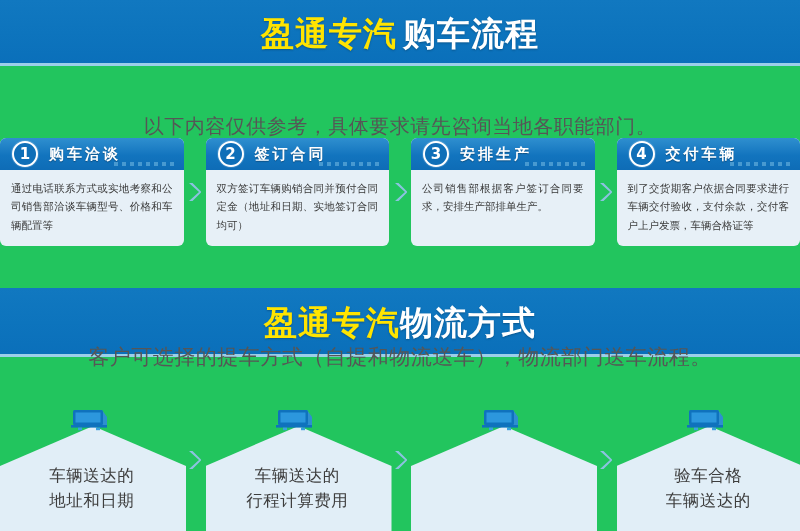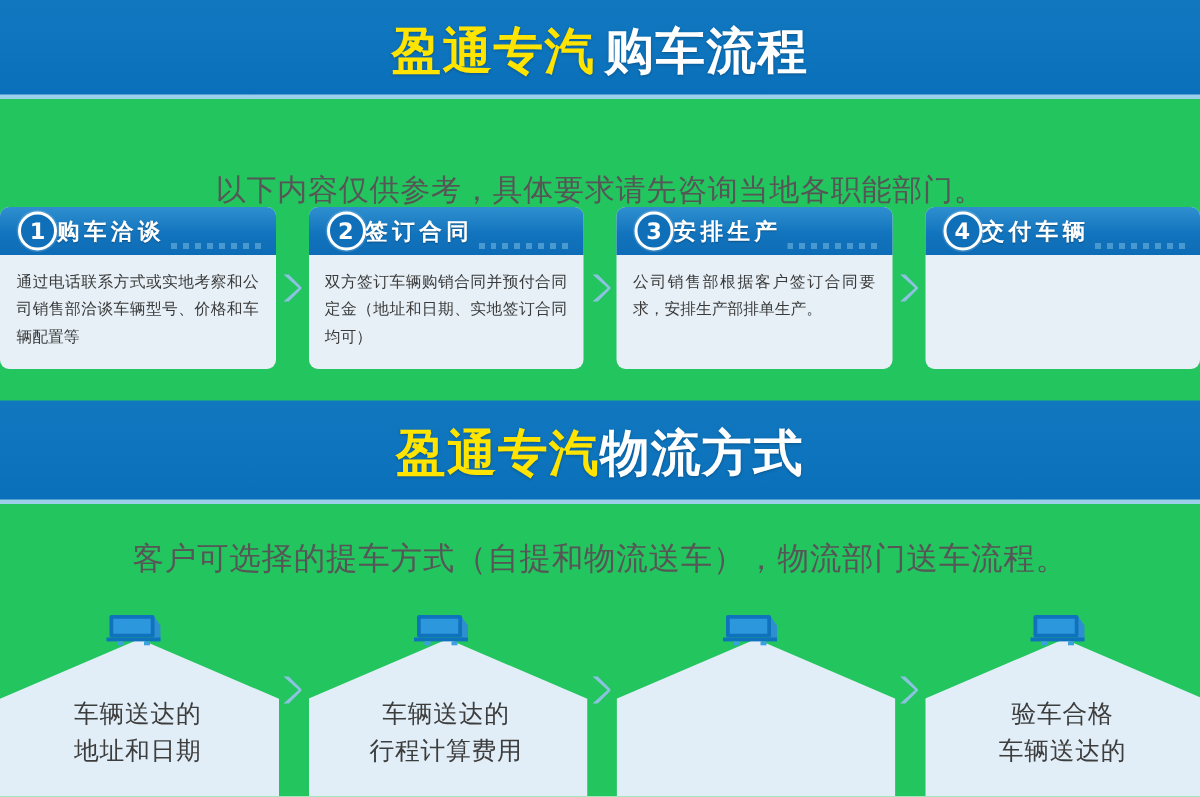--- a/index.html
+++ b/index.html
@@ -15,38 +15,38 @@
   .banner{
     position:absolute; left:0; width:800px;
     background:linear-gradient(180deg,#1178c0 0%,#0d74bd 50%,#0a6fba 100%);
     display:flex; align-items:center; justify-content:center;
   }
   .banner::after{
     content:""; position:absolute; left:0; bottom:0; width:100%; height:3px;
     background:#9ccfe9;
   }
   .banner-1{ top:0; height:66px; }
-  .banner-2{ top:267px; height:69px; }
+  .banner-2{ top:288px; height:69px; }
 
   .banner-title{
     font-size:33px; font-weight:bold; letter-spacing:1px;
     line-height:1; white-space:nowrap;
     text-shadow:0 1px 2px rgba(0,0,0,.25);
   }
   .bt-yellow{ color:#ffe400; }
   .bt-white{ color:#ffffff; }
   .bt-gap{ display:inline-block; width:6px; }
 
   
   .subtitle{
     position:absolute; left:0; width:800px; text-align:center;
     color:#565656; font-size:20px; letter-spacing:.5px; white-space:nowrap;
   }
   .subtitle-1{ top:83px;margin-top:30px; }
-  .subtitle-2{ top:358px; font-size:21px; }
+  .subtitle-2{ top:343px; font-size:21px; }
 
   
   .steps{
     position:absolute; top:138px; left:0; width:800px; height:108px;
     display:flex; align-items:flex-start;
   }
   .step{
     position:relative; width:186px; height:108px;
     background:#e7f0f7;
     border-radius:6px;
@@ -65,21 +65,21 @@
   }
   .step-num{
     width:26px; height:26px; margin-left:12px; flex:0 0 auto;
     border:2px solid #ffffff; border-radius:50%;
     background:#0f6fb8;
     color:#ffffff; font-size:15px; font-weight:bold;
     display:flex; align-items:center; justify-content:center;
     box-shadow:0 0 0 1px rgba(255,255,255,.15);
   }
   .step-title{
-    color:#ffffff; font-size:15px; font-weight:bold;
+    margin-left:11px; color:#ffffff; font-size:15px; font-weight:bold;
     letter-spacing:3px; white-space:nowrap;
     text-shadow:0 1px 1px rgba(0,0,0,.3);
   }
   .step-body{
     padding:9px 11px 0 11px;
     color:#3a3a3a; font-size:10.5px; line-height:1.75;
     text-align:justify;
   }
   .step-arrow{
     width:22px; height:108px; flex:0 0 auto;
@@ -170,20 +170,21 @@
       <svg class="chev" viewBox="0 0 13 20">
         <path d="M1 1 L11 10 L1 19 L4.5 19 L13.5 10 L4.5 1 Z" fill="#8cc2e0"></path>
       </svg>
     </div>
 
     <div class="step">
       <div class="step-head">
         <div class="step-num">4</div>
         <div class="step-title">交付车辆</div>
       </div>
+      <div class="step-body">到了交货期客户依据合同要求进行车辆交付验收，支付余款，交付客户上户发票，车辆合格证等</div>
     </div>
 
   </div>
 
   <div class="banner banner-2">
     <div class="banner-title">
       <span class="bt-yellow">盈通专汽</span><span class="bt-white">物流方式</span>
     </div>
   </div>
 

